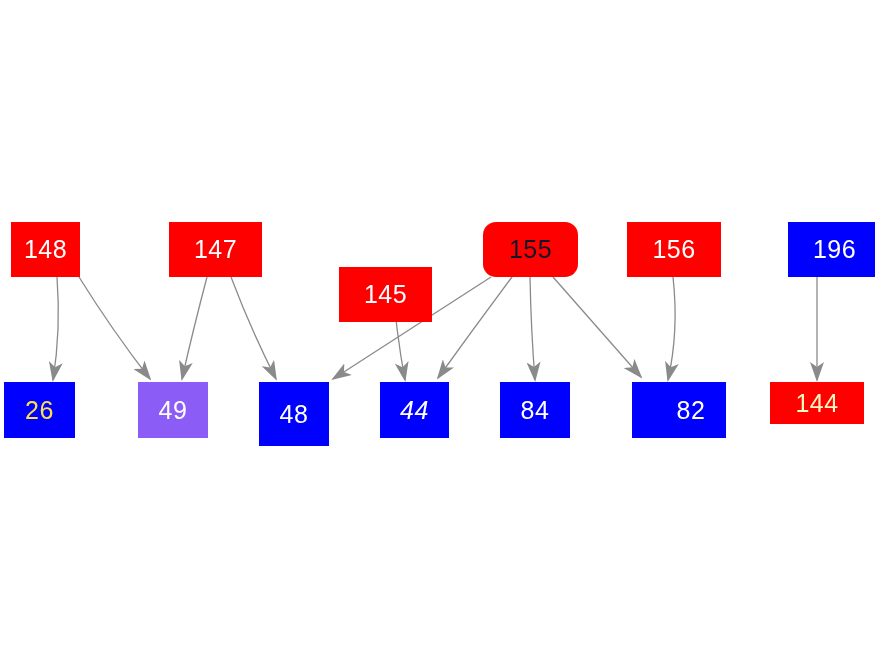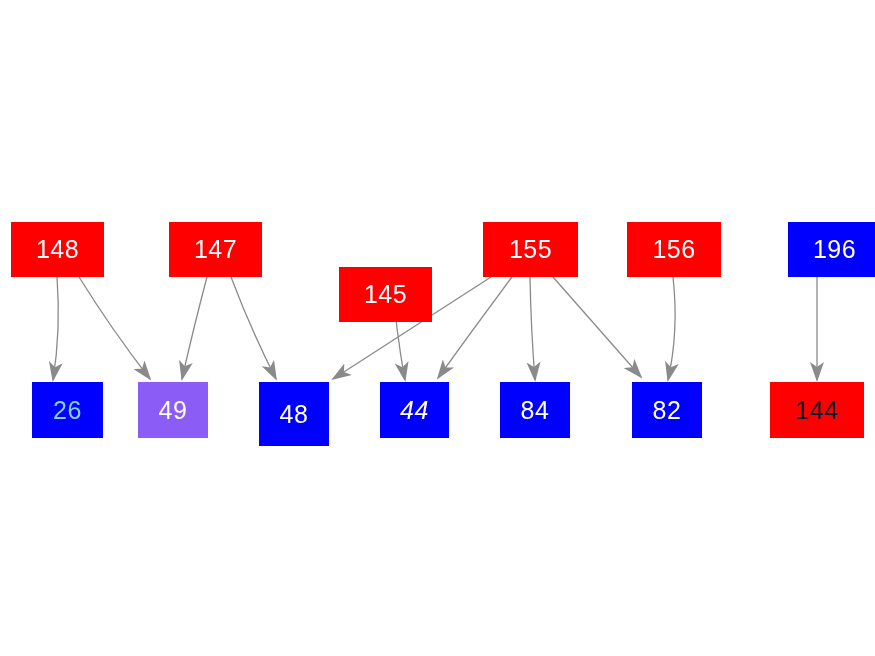--- a/index.html
+++ b/index.html
@@ -52,53 +52,53 @@
         <path d="M392,277 Q396,332 405,380" fill="none" stroke="#8a8a8a" stroke-width="1.3" marker-end="url(#arrow)"></path>
         <path d="M491,277 Q412,328 333,379" fill="none" stroke="#8a8a8a" stroke-width="1.3" marker-end="url(#arrow)"></path>
         <path d="M512,277 Q474,328 438,378" fill="none" stroke="#8a8a8a" stroke-width="1.3" marker-end="url(#arrow)"></path>
         <path d="M530,277 Q531,330 535,380" fill="none" stroke="#8a8a8a" stroke-width="1.3" marker-end="url(#arrow)"></path>
         <path d="M553,277 Q597,327 641,377" fill="none" stroke="#8a8a8a" stroke-width="1.3" marker-end="url(#arrow)"></path>
         <path d="M673,277 Q679,331 668,380" fill="none" stroke="#8a8a8a" stroke-width="1.3" marker-end="url(#arrow)"></path>
         <path d="M817,277 Q817,330 817,380" fill="none" stroke="#8a8a8a" stroke-width="1.3" marker-end="url(#arrow)"></path>
       </g>
   </svg>
   <div id="node-layer">
-      <div class="node" style="left: 11px; top: 222px; width: 93px; height: 55px; background: rgb(255, 0, 0); color: rgb(255, 255, 255);">
+      <div class="node" style="left: 11px; top: 222px; width: 69px; height: 55px; background: rgb(255, 0, 0); color: rgb(255, 255, 255);">
         <span>148</span>
       </div>
       <div class="node" style="left: 169px; top: 222px; width: 93px; height: 55px; background: rgb(255, 0, 0); color: rgb(255, 255, 255); align-items: center;">
         <span>147</span>
       </div>
       <div class="node" style="left: 339px; top: 222px; width: 93px; height: 55px; background: rgb(255, 0, 0); color: rgb(255, 255, 255); margin-top: 45px;">
         <span>145</span>
       </div>
-      <div class="node" style="left: 483px; top: 222px; width: 95px; height: 55px; background: rgb(255, 0, 0); color: #ffffff;">
+      <div class="node" style="left: 483px; top: 222px; width: 95px; height: 55px; background: rgb(255, 0, 0); color: #0f172a; border-radius: 13px;">
         <span>155</span>
       </div>
       <div class="node" style="left: 627px; top: 222px; width: 94px; height: 55px; background: rgb(255, 0, 0); color: rgb(255, 255, 255);">
         <span>156</span>
       </div>
       <div class="node" style="left: 772px; top: 222px; width: 93px; height: 55px; background: rgb(0, 0, 255); color: rgb(255, 255, 255); margin-left: 16px;">
         <span>196</span>
       </div>
-      <div class="node" style="left: 32px; top: 382px; width: 71px; height: 56px; background: rgb(0, 0, 255); color: #7dd3fc;">
+      <div class="node" style="left: 4px; top: 382px; width: 71px; height: 56px; background: rgb(0, 0, 255); color: #fde047;">
         <span>26</span>
       </div>
       <div class="node" style="left: 138px; top: 382px; width: 70px; height: 56px; background: #8b5cf6; color: rgb(255, 255, 255);">
         <span>49</span>
       </div>
       <div class="node" style="left: 259px; top: 382px; width: 70px; height: 64px; background: rgb(0, 0, 255); color: rgb(255, 255, 255);">
         <span>48</span>
       </div>
       <div class="node" style="left: 380px; top: 382px; width: 69px; height: 56px; background: rgb(0, 0, 255); color: rgb(255, 255, 255); font-style: italic;">
         <span>44</span>
       </div>
       <div class="node" style="left: 500px; top: 382px; width: 70px; height: 56px; background: rgb(0, 0, 255); color: rgb(255, 255, 255);">
         <span>84</span>
       </div>
-      <div class="node" style="left: 632px; top: 382px; width: 70px; height: 56px; background: rgb(0, 0, 255); color: rgb(255, 255, 255);">
+      <div class="node" style="left: 632px; top: 382px; width: 70px; height: 56px; background: rgb(0, 0, 255); color: rgb(255, 255, 255); padding-left: 24px;">
         <span>82</span>
       </div>
-      <div class="node" style="left: 770px; top: 382px; width: 94px; height: 56px; background: rgb(255, 0, 0); color: #0f172a;">
+      <div class="node" style="left: 770px; top: 382px; width: 94px; height: 42px; background: rgb(255, 0, 0); color: #fef9c3;">
         <span>144</span>
       </div>
     </div>
 </div>
 
 </body></html>

